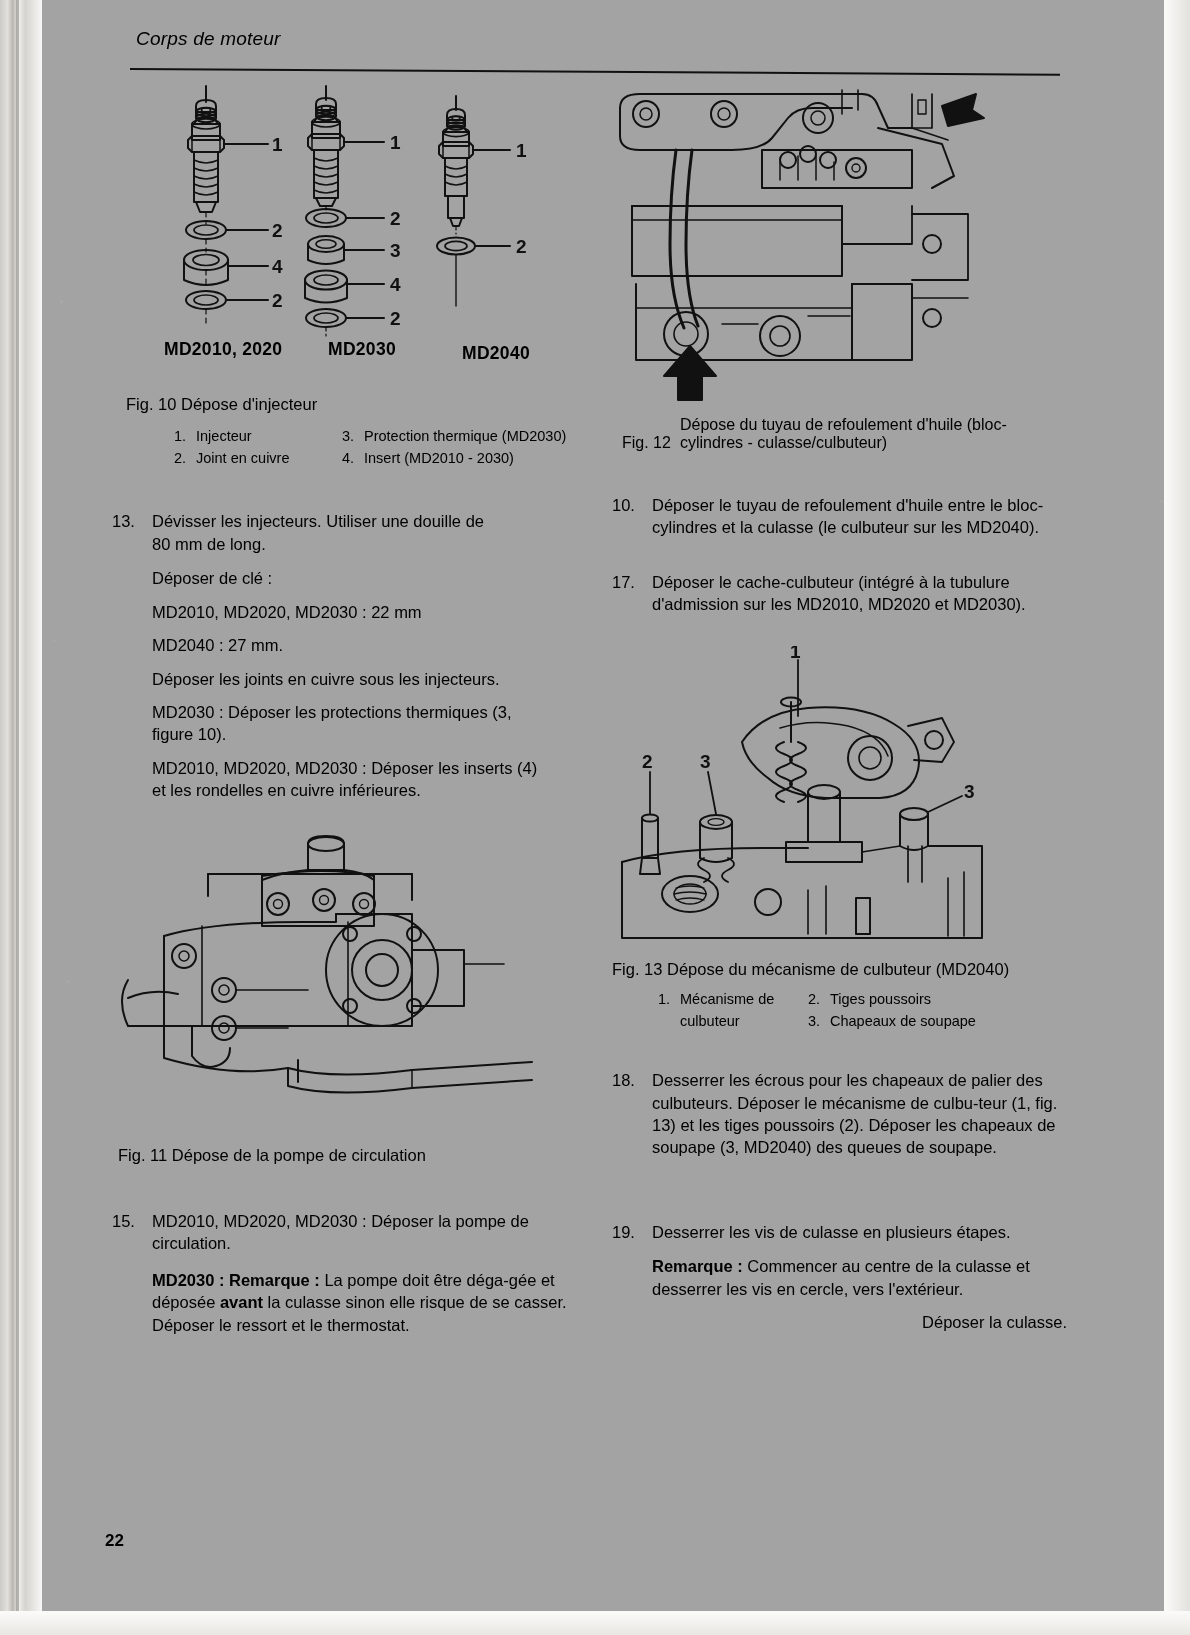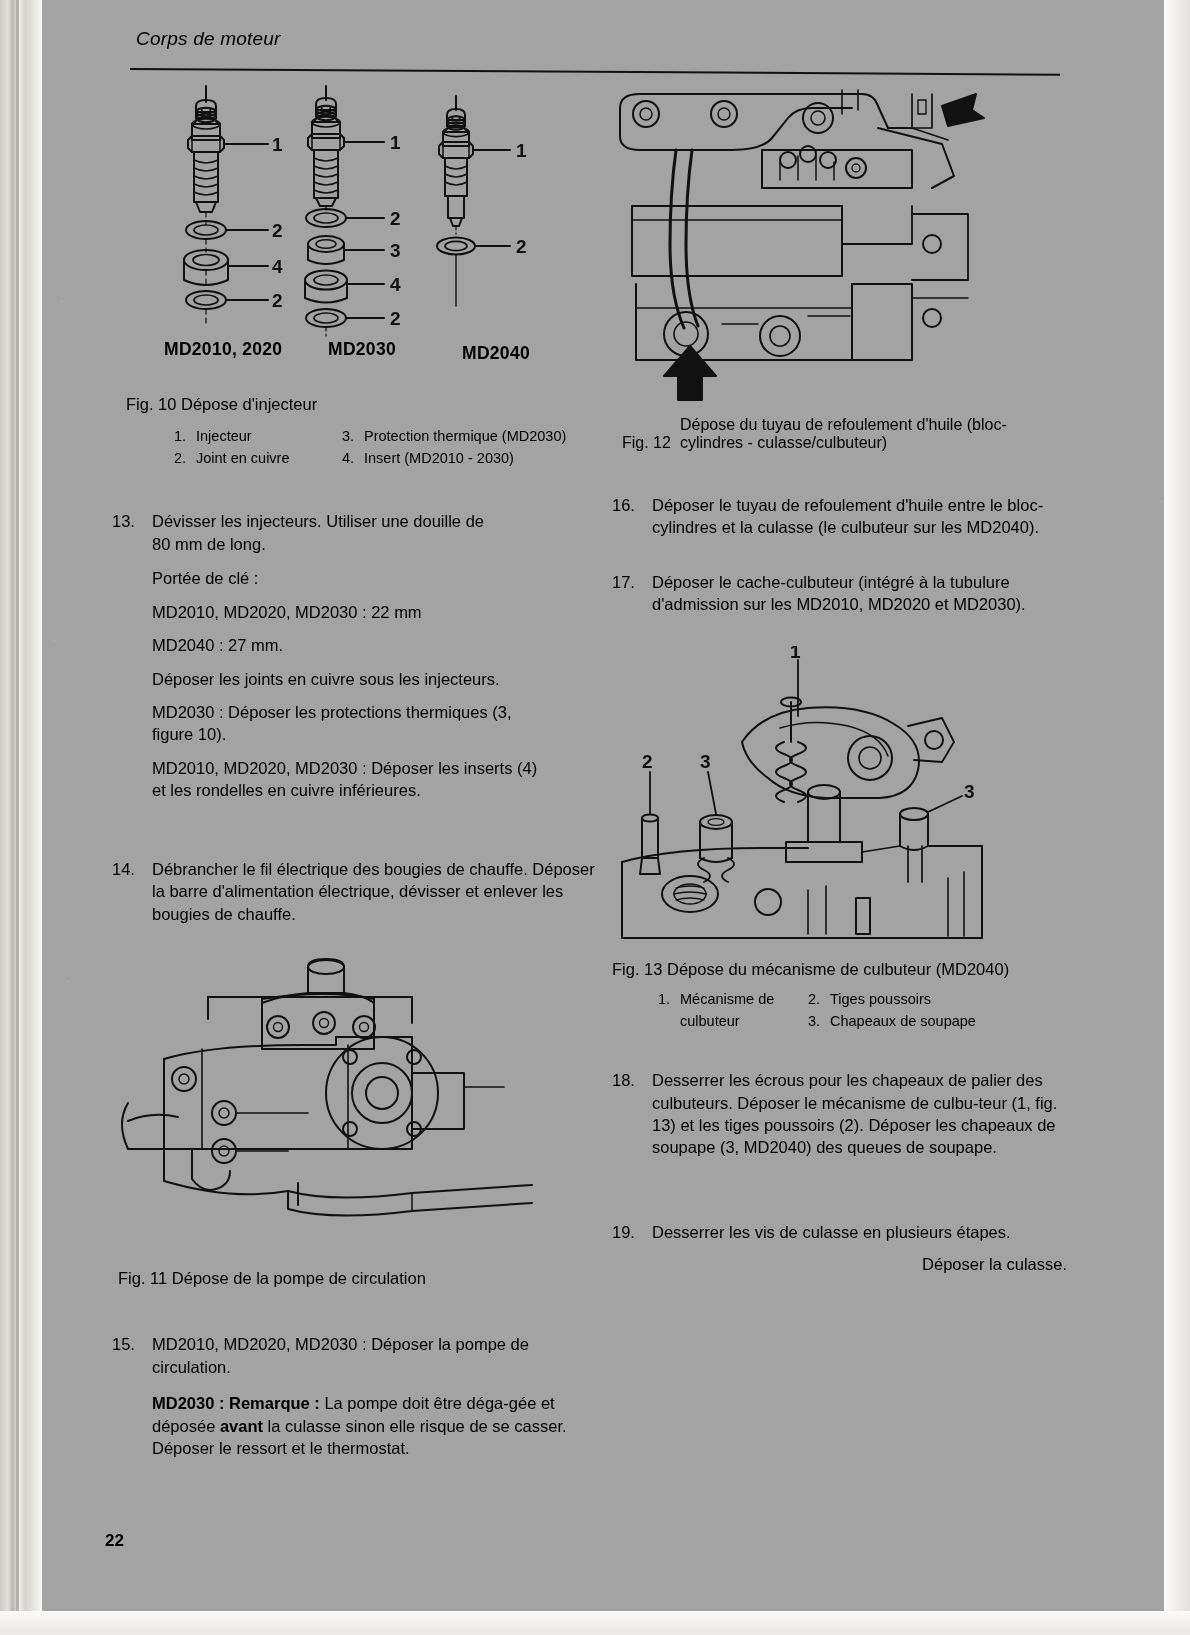--- a/index.html
+++ b/index.html
@@ -356,34 +356,28 @@
     </div>
 
     <div style="margin-top:42px;">
       <div class="numbered">
         <div class="num">13.</div>
         <div class="txt">
           <div>Dévisser les injecteurs. Utiliser une douille de</div>
           <div>80 mm de long.</div>
         </div>
       </div>
-      <div class="para indent-para" style="margin-top:12px;">Portée de clé :</div>
+      <div class="para indent-para" style="margin-top:12px;">Déposer de clé :</div>
       <div class="para indent-para">MD2010, MD2020, MD2030 : 22 mm</div>
       <div class="para indent-para">MD2040 : 27 mm.</div>
       <div class="para indent-para">Déposer les joints en cuivre sous les injecteurs.</div>
       <div class="para indent-para" style="width:400px;">MD2030 : Déposer les protections thermiques (3, figure 10).</div>
       <div class="para indent-para" style="width:400px;">MD2010, MD2020, MD2030 : Déposer les inserts (4) et les rondelles en cuivre inférieures.</div>
     </div>
 
-    <div style="margin-top:56px;">
-      <div class="numbered">
-        <div class="num">14.</div>
-        <div class="txt" style="width:430px;">Débrancher le fil électrique des bougies de chauffe. Déposer la barre d'alimentation électrique, dévisser et enlever les bougies de chauffe.</div>
-      </div>
-    </div>
 
     <div class="fig-box" style="margin-top:28px;">
       <svg width="440" height="300" viewBox="0 0 440 300">
         <g stroke="#111" fill="none" stroke-width="2" stroke-linejoin="round" stroke-linecap="round">
 
           <path d="M196 14 Q196 6 214 6 Q232 6 232 14 L232 40 L196 40 Z"></path>
           <ellipse cx="214" cy="14" rx="18" ry="7"></ellipse>
           <path d="M150 46 L150 96 L262 96 L262 46 Q214 36 150 46 Z"></path>
           <path d="M196 40 Q170 42 150 50"></path>
           <path d="M232 40 Q252 42 262 50"></path>
@@ -519,21 +513,21 @@
         <span class="lead">Fig. 12</span>
         <span>
           <span>Dépose du tuyau de refoulement d'huile (bloc-</span><br>
           <span>cylindres - culasse/culbuteur)</span>
         </span>
       </div>
     </div>
 
     <div style="margin-top:42px;">
       <div class="numbered">
-        <div class="num">16.</div>
+        <div class="num">10.</div>
         <div class="txt" style="width:410px;">Déposer le tuyau de refoulement d'huile entre le bloc-cylindres et la culasse (le culbuteur sur les MD2040).</div>
       </div>
     </div>
 
     <div style="margin-top:32px;">
       <div class="numbered">
         <div class="num">17.</div>
         <div class="txt" style="width:415px;">Déposer le cache-culbuteur (intégré à la tubulure d'admission sur les MD2010, MD2020 et MD2030).</div>
       </div>
     </div>
@@ -638,18 +632,21 @@
         <div class="num">18.</div>
         <div class="txt" style="width:420px;">Desserrer les écrous pour les chapeaux de palier des culbuteurs. Déposer le mécanisme de culbu-teur (1, fig. 13) et les tiges poussoirs (2). Déposer les chapeaux de soupape (3, MD2040) des queues de soupape.</div>
       </div>
     </div>
 
     <div style="margin-top:62px;">
       <div class="numbered">
         <div class="num">19.</div>
         <div class="txt" style="width:420px;">Desserrer les vis de culasse en plusieurs étapes.</div>
       </div>
+      <div class="para indent-para" style="width:412px;margin-top:12px;">
+        <b>Remarque :</b><span> Commencer au centre de la culasse et desserrer les vis en cercle, vers l'extérieur.</span>
+      </div>
       <div class="para indent-para" style="margin-top:10px;text-align:right;">Déposer la culasse.</div>
     </div>
   </div>
 
   <div class="page-number">22</div>
 </div>
 
 </body></html>

